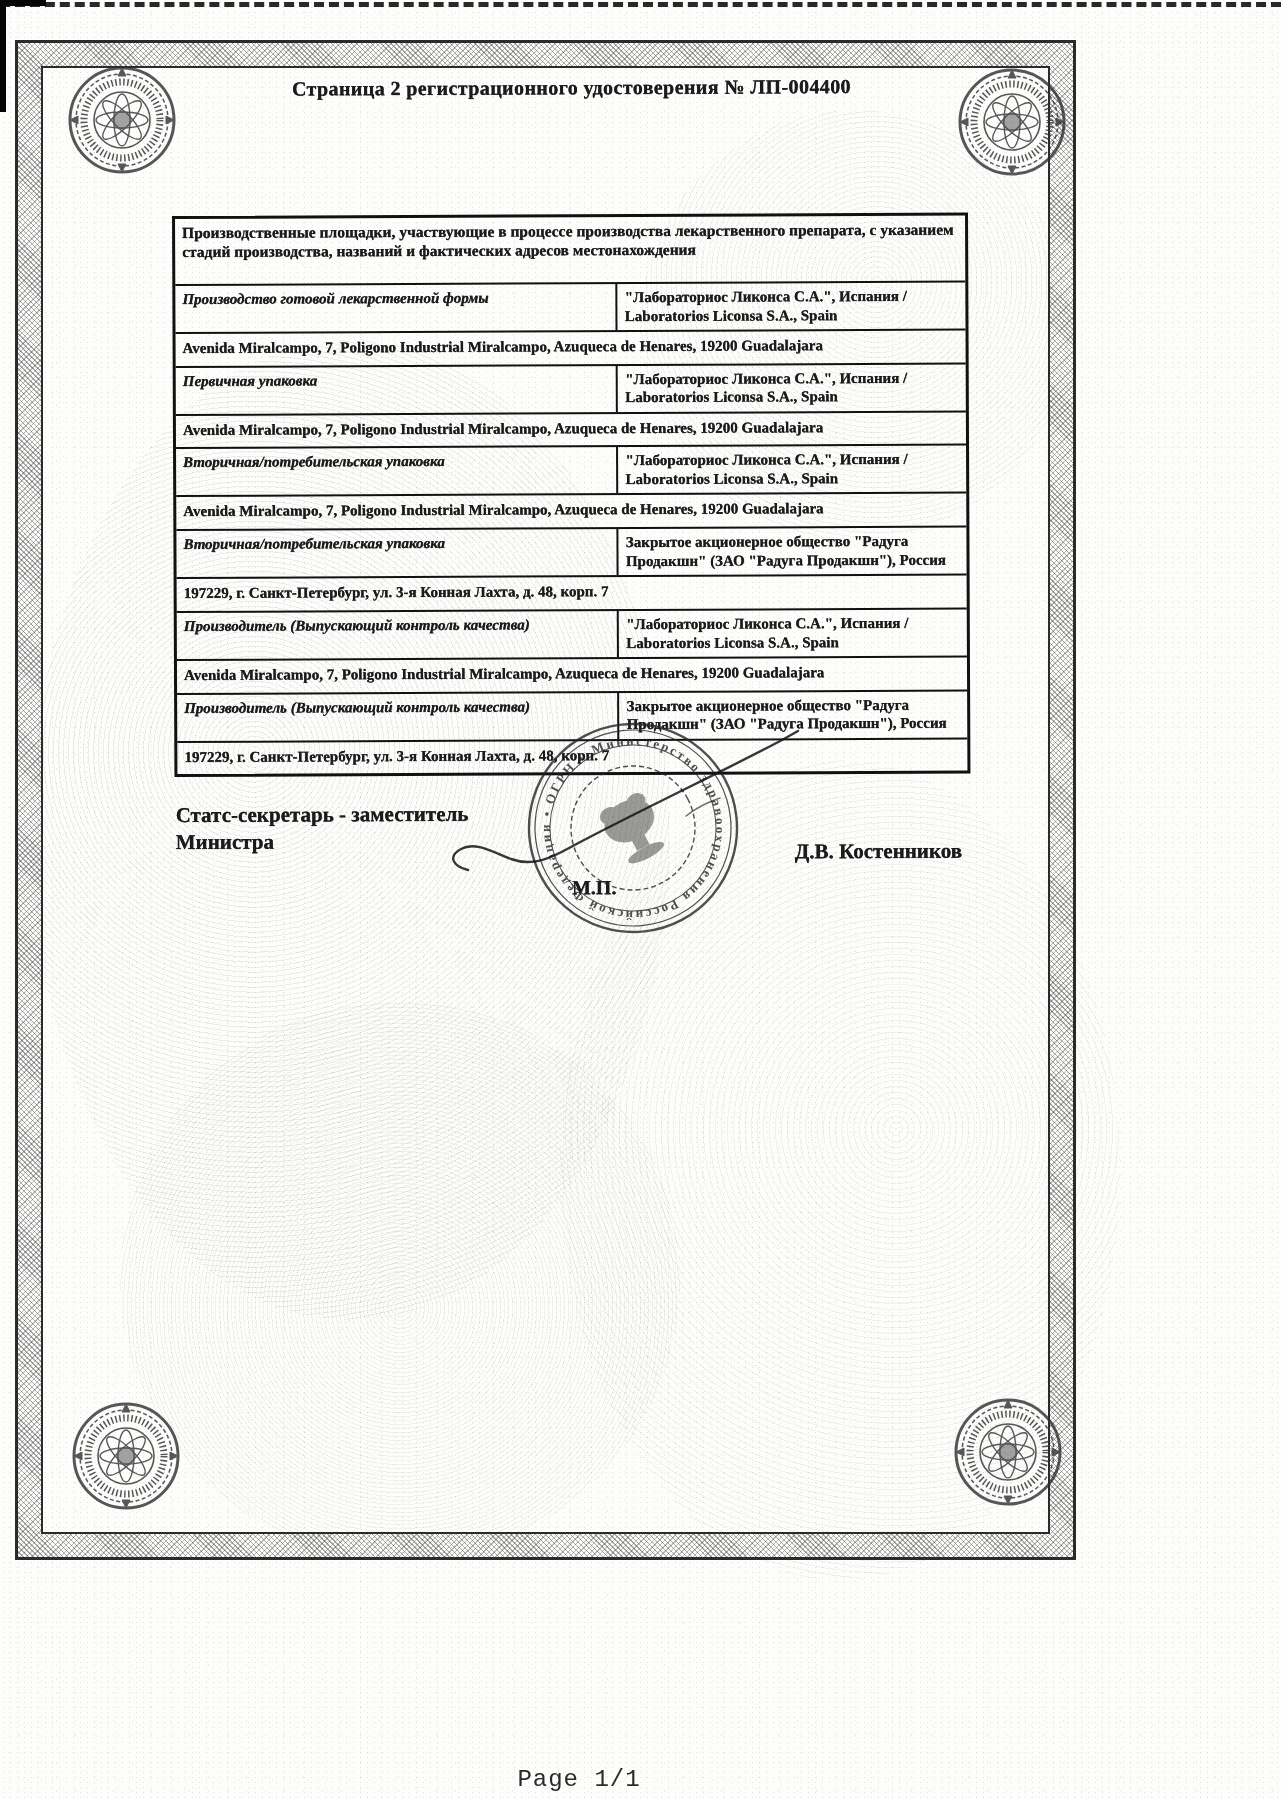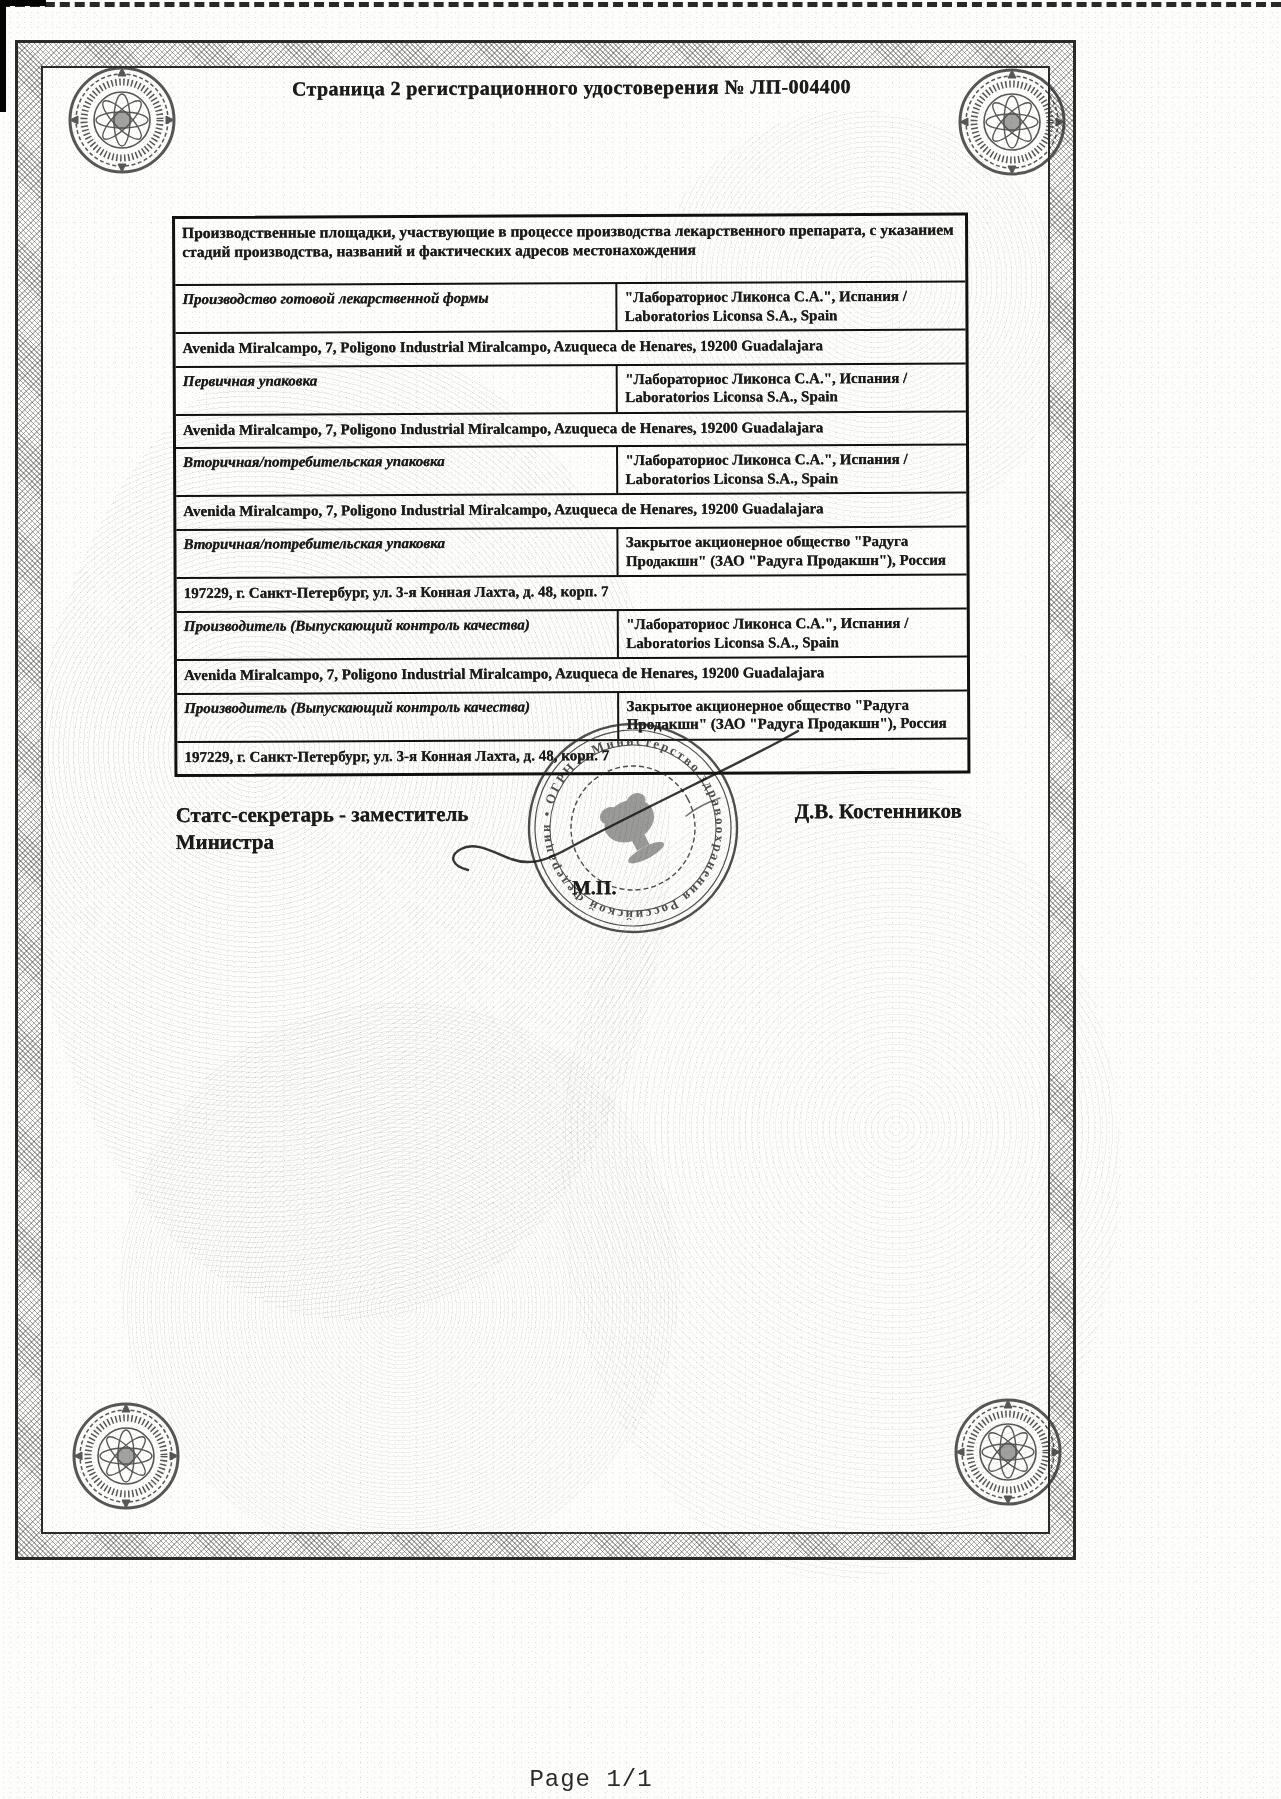--- a/index.html
+++ b/index.html
@@ -53,27 +53,27 @@
     font-size:15px;line-height:1.25;}
   .trow{display:flex;border-top:2.5px solid #111;}
   .trow:first-child{border-top:none;}
   .cell{padding:4px 7px;box-sizing:border-box;}
   .cell-header{width:100%;font-weight:bold;font-size:15.5px;padding-bottom:22px;}
   .cell-stage{width:56%;border-right:2.5px solid #111;font-weight:bold;font-style:italic;min-height:46px;}
   .cell-mfr{width:44%;font-weight:bold;}
   .cell-addr{width:100%;font-weight:bold;padding-top:5px;padding-bottom:8px;}
 
   .sign-left{position:absolute;left:176px;top:800px;width:360px;font-size:21px;font-weight:bold;line-height:1.3;}
-  .sign-right{position:absolute;left:795px;top:800px;font-size:21px;font-weight:bold;}
+  .sign-right{position:absolute;left:795px;top:840px;font-size:21px;font-weight:bold;}
   .mp-label{position:absolute;left:572px;top:876px;font-size:20px;font-weight:bold;z-index:22;}
 
   .stamp-wrap{position:absolute;left:498px;top:708px;z-index:20;opacity:.88;}
   .sig-wrap{position:absolute;left:430px;top:698px;z-index:21;}
 
-  .page-footer{position:absolute;left:16px;top:1766px;width:1150px;text-align:center;z-index:12;
+  .page-footer{position:absolute;left:4px;top:1766px;width:1150px;text-align:center;z-index:12;
     font-family:"Liberation Mono", monospace;font-size:24px;letter-spacing:1px;color:#2a2a2a;}
 </style>
 </head>
 <body>
 
 <div class="top-dashes"></div>
 <div class="left-mark-v"></div>
 <div class="left-mark-h"></div>
 <div class="ink-dot"></div>
 

